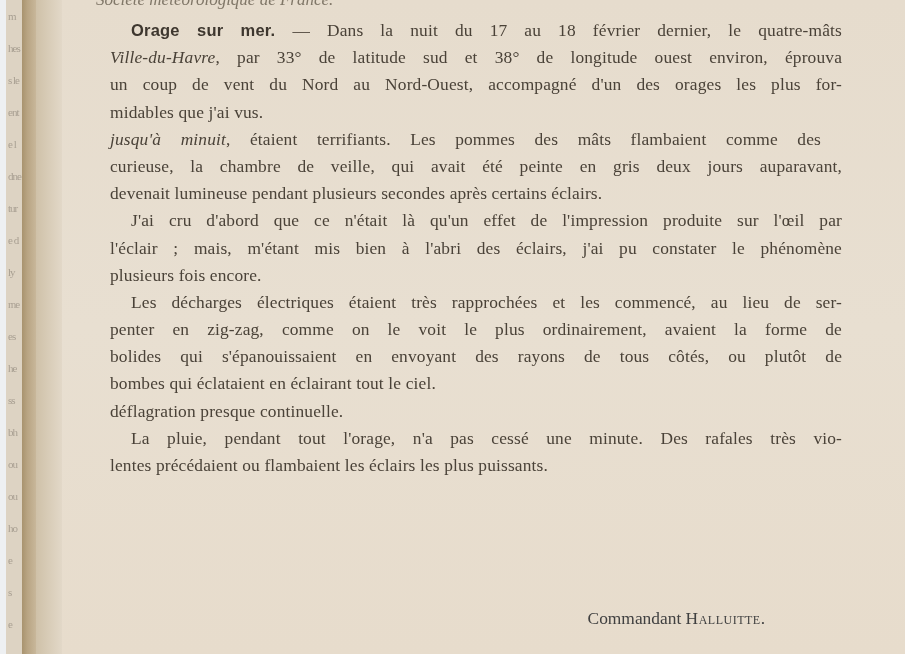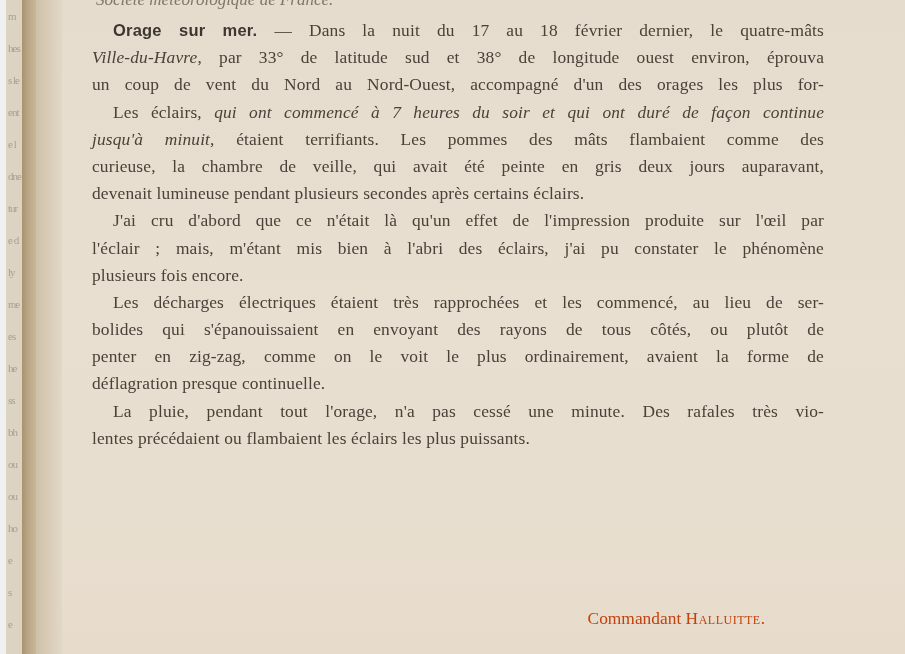--- a/index.html
+++ b/index.html
@@ -89,21 +89,21 @@
       font-size: 16.5px;
       color: #3e372f;
       letter-spacing: 0.2px;
     }
     .ital { font-style: italic; }
     .signature {
       position: absolute;
       right: 140px;
       top: 608px;
       font-size: 17.4px;
-      color: #c2410c;
+      color: #404040;
       white-space: nowrap;
     }
     .smallcaps {
       font-variant: small-caps;
       letter-spacing: 0.5px;
     }
   </style>
 </head>
 <body>
 
@@ -137,52 +137,53 @@
 <div class="page"></div>
 
 <div class="running-head">Société météorologique de France.</div>
 
 <div class="text">
 
   <div>
     <span class="line" style="padding-left:0;"><span class="bold-sans">Orage sur mer.</span><span> — </span><span>Dans la nuit du 17 au 18 février dernier, le quatre-mâts</span></span>
     <span class="line" style="margin-left:-21px;"><span class="ital">Ville-du-Havre</span><span>, par 33° de latitude sud et 38° de longitude ouest environ, éprouva</span></span>
     <span class="line" style="margin-left:-21px;">un coup de vent du Nord au Nord-Ouest, accompagné d'un des orages les plus for-</span>
+    <span class="line last" style="margin-left:-21px;">midables que j'ai vus.</span>
   </div>
 
   <div>
-    <span class="line"><span>Les éclairs, </span><span class="ital">qui ont commencé à 7 heures du soir et qui ont duré de façon continue</span></span>
     <span class="line" style="margin-left:-21px;"><span class="ital">jusqu'à minuit</span><span>, étaient terrifiants. Les pommes des mâts flambaient comme des</span></span>
     <span class="line" style="margin-left:-21px;">curieuse, la chambre de veille, qui avait été peinte en gris deux jours auparavant,</span>
     <span class="line last" style="margin-left:-21px;">devenait lumineuse pendant plusieurs secondes après certains éclairs.</span>
   </div>
 
   <div>
     <span class="line">J'ai cru d'abord que ce n'était là qu'un effet de l'impression produite sur l'œil par</span>
     <span class="line" style="margin-left:-21px;">l'éclair ; mais, m'étant mis bien à l'abri des éclairs, j'ai pu constater le phénomène</span>
     <span class="line last" style="margin-left:-21px;">plusieurs fois encore.</span>
   </div>
 
   <div>
     <span class="line">Les décharges électriques étaient très rapprochées et les commencé, au lieu de ser-</span>
+    <span class="line" style="margin-left:-21px;">penter en zig-zag, comme on le voit le plus ordinairement, avaient la forme de</span>
     <span class="line" style="margin-left:-21px;">bolides qui s'épanouissaient en envoyant des rayons de tous côtés, ou plutôt de</span>
-    <span class="line" style="margin-left:-21px;">penter en zig-zag, comme on le voit le plus ordinairement, avaient la forme de</span>
+    <span class="line last" style="margin-left:-21px;">bombes qui éclataient en éclairant tout le ciel.</span>
   </div>
 
   <div>
     <span class="line last" style="margin-left:-21px;font-family:Liberation Serif, serif;">déflagration presque continuelle.</span>
   </div>
 
   <div>
     <span class="line">La pluie, pendant tout l'orage, n'a pas cessé une minute. Des rafales très vio-</span>
     <span class="line last" style="margin-left:-21px;">lentes précédaient ou flambaient les éclairs les plus puissants.</span>
   </div>
 </div>
 
 <div class="signature">
   <span>Commandant </span><span class="smallcaps">Halluitte</span><span>.</span>
 </div>
 
 <style>
   
-  .text { left: 113px; width: 711px; }
+  .text { left: 131px; width: 711px; }
   .text div .line:first-child { width: 711px; }
 </style>
 
 </body></html>

